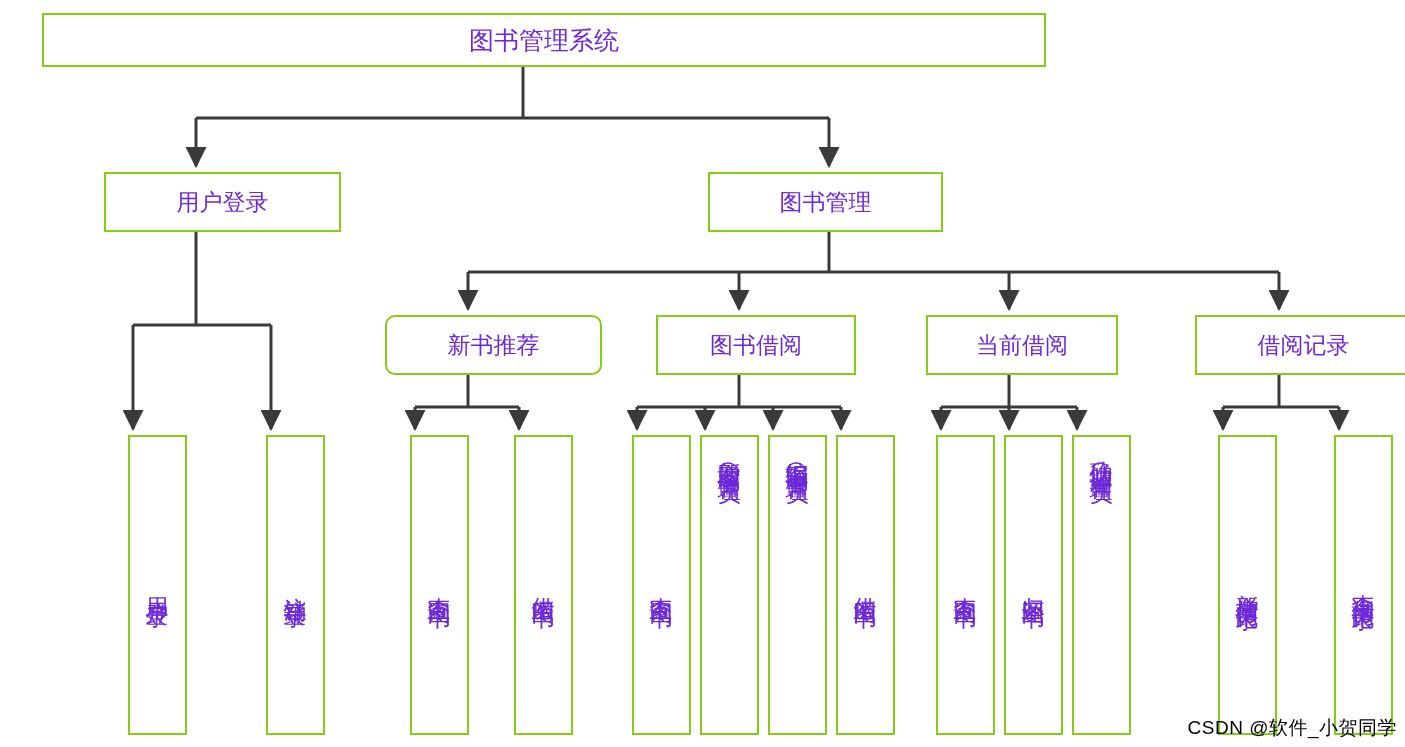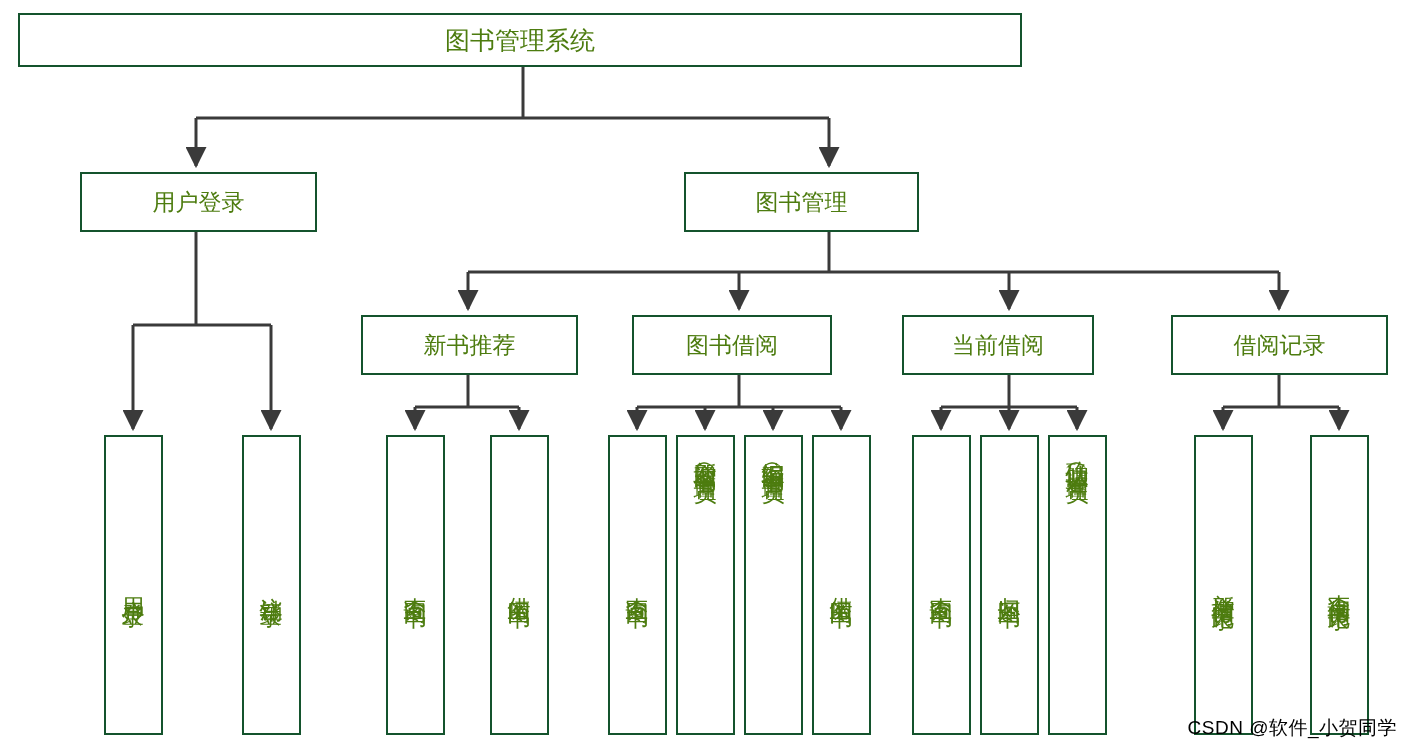--- a/index.html
+++ b/index.html
@@ -22,25 +22,26 @@
     left: 0;
     top: 0;
     width: 1405px;
     height: 747px;
     pointer-events: none;
   }
   .node {
     position: absolute;
     box-sizing: border-box;
     background: #ffffff;
-    border: 2px solid #14532d;
+    border: 2px solid #84cc16;
     display: flex;
     align-items: center;
     justify-content: center;
-    color: #4d7c0f;
+    color: #6d28d9;
+    margin-left: 24px;
   }
   .node.root {
     font-size: 25px;
   }
   .node.level2 {
     font-size: 23px;
   }
   .node.level3 {
     font-size: 23px;
   }
@@ -135,21 +136,21 @@
     <span>图书管理系统</span>
   </div>
 
   <div class="node level2" style="left:80px; top:172px; width:237px; height:60px;">
     <span>用户登录</span>
   </div>
   <div class="node level2" style="left:684px; top:172px; width:235px; height:60px;">
     <span>图书管理</span>
   </div>
 
-  <div class="node level3" style="left:361px; top:315px; width:217px; height:60px;">
+  <div class="node level3" style="left:361px; top:315px; width:217px; height:60px;border-radius:10px;">
     <span>新书推荐</span>
   </div>
   <div class="node level3" style="left:632px; top:315px; width:200px; height:60px;">
     <span>图书借阅</span>
   </div>
   <div class="node level3" style="left:902px; top:315px; width:192px; height:60px;">
     <span>当前借阅</span>
   </div>
   <div class="node level3" style="left:1171px; top:315px; width:217px; height:60px;">
     <span>借阅记录</span>

